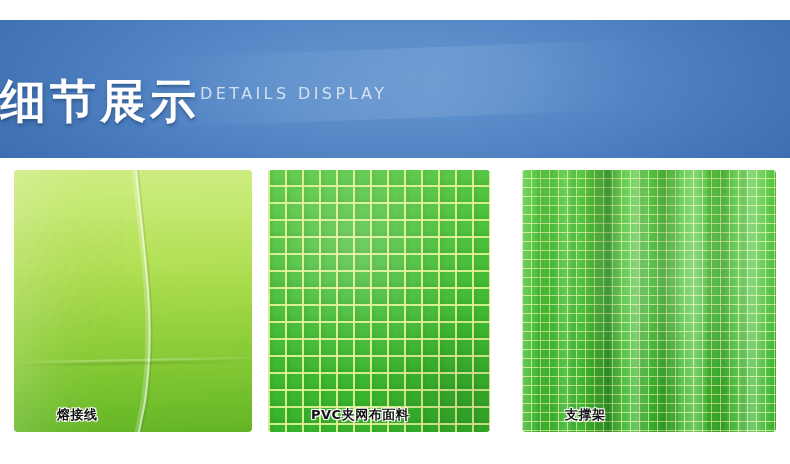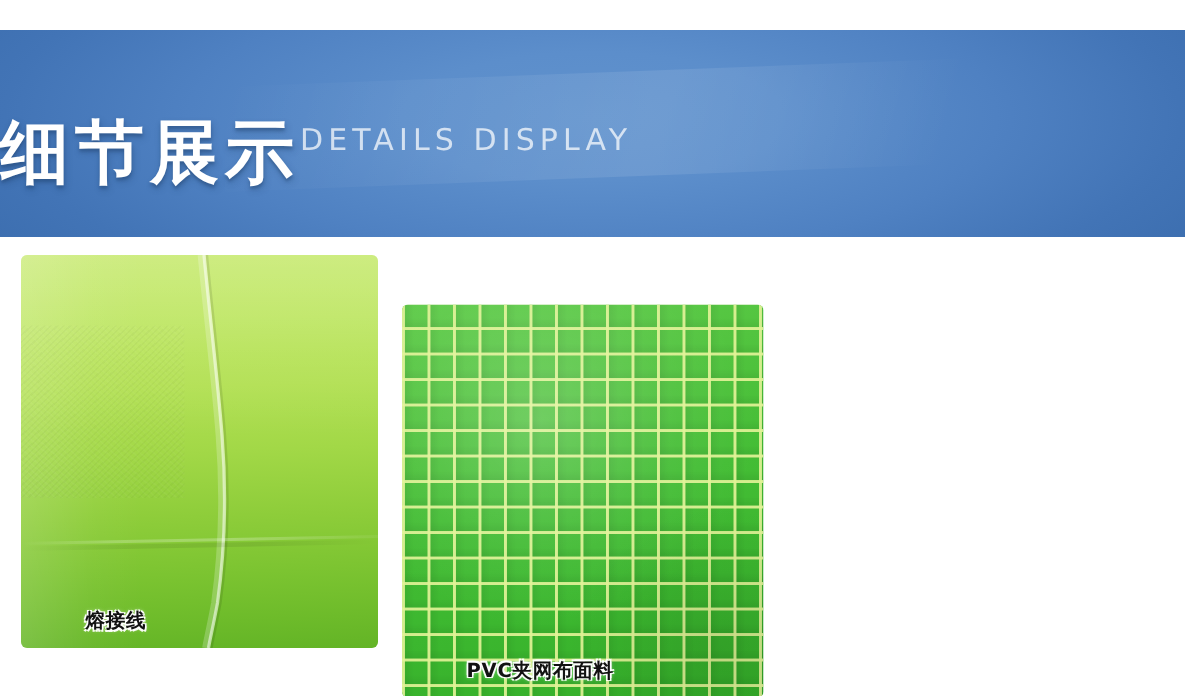--- a/index.html
+++ b/index.html
@@ -57,21 +57,21 @@
     font-weight:bold;
     color:#ffffff;
     letter-spacing:4px;
     text-shadow:
        0 2px 2px rgba(30,60,100,0.35),
        1px 3px 5px rgba(25,55,95,0.25);
     white-space:nowrap;
   }
   .banner-subtitle {
     margin-top:9px;
-    font-size:20px;
+    font-size:16px;
     line-height:19px;
     font-weight:normal;
     color:rgba(255,255,255,0.72);
     letter-spacing:3.4px;
     white-space:nowrap;
   }
 
   
   .panels {
     position:absolute;
@@ -79,21 +79,21 @@
     width:790px; height:262px;
   }
   .panel {
     position:absolute;
     top:0;
     height:262px;
     border-radius:4px;
     overflow:hidden;
   }
   .panel-1 { left:14px;  width:238px; }
-  .panel-2 { left:268px; width:241px;margin-top:33px; }
+  .panel-2 { left:268px; width:222px; }
   .panel-3 { left:522px; width:254px; }
 
   .panel-art { position:absolute; inset:0; }
 
   
   .art-weld {
     background:
       linear-gradient(178deg,
         #c2e862 0%,
         #bbe55c 18%,
@@ -296,15 +296,23 @@
       <div class="caption">熔接线</div>
     </div>
 
     <div class="panel panel-2">
       <div class="panel-art art-mesh">
         <div class="ml"></div>
       </div>
       <div class="caption">PVC夹网布面料</div>
     </div>
 
+    <div class="panel panel-3">
+      <div class="panel-art art-rib">
+        <div class="ribs"></div>
+        <div class="ribs2"></div>
+        <div class="glow"></div>
+      </div>
+      <div class="caption">支撑架</div>
+    </div>
 
   </div>
 </div>
 
 </body></html>

